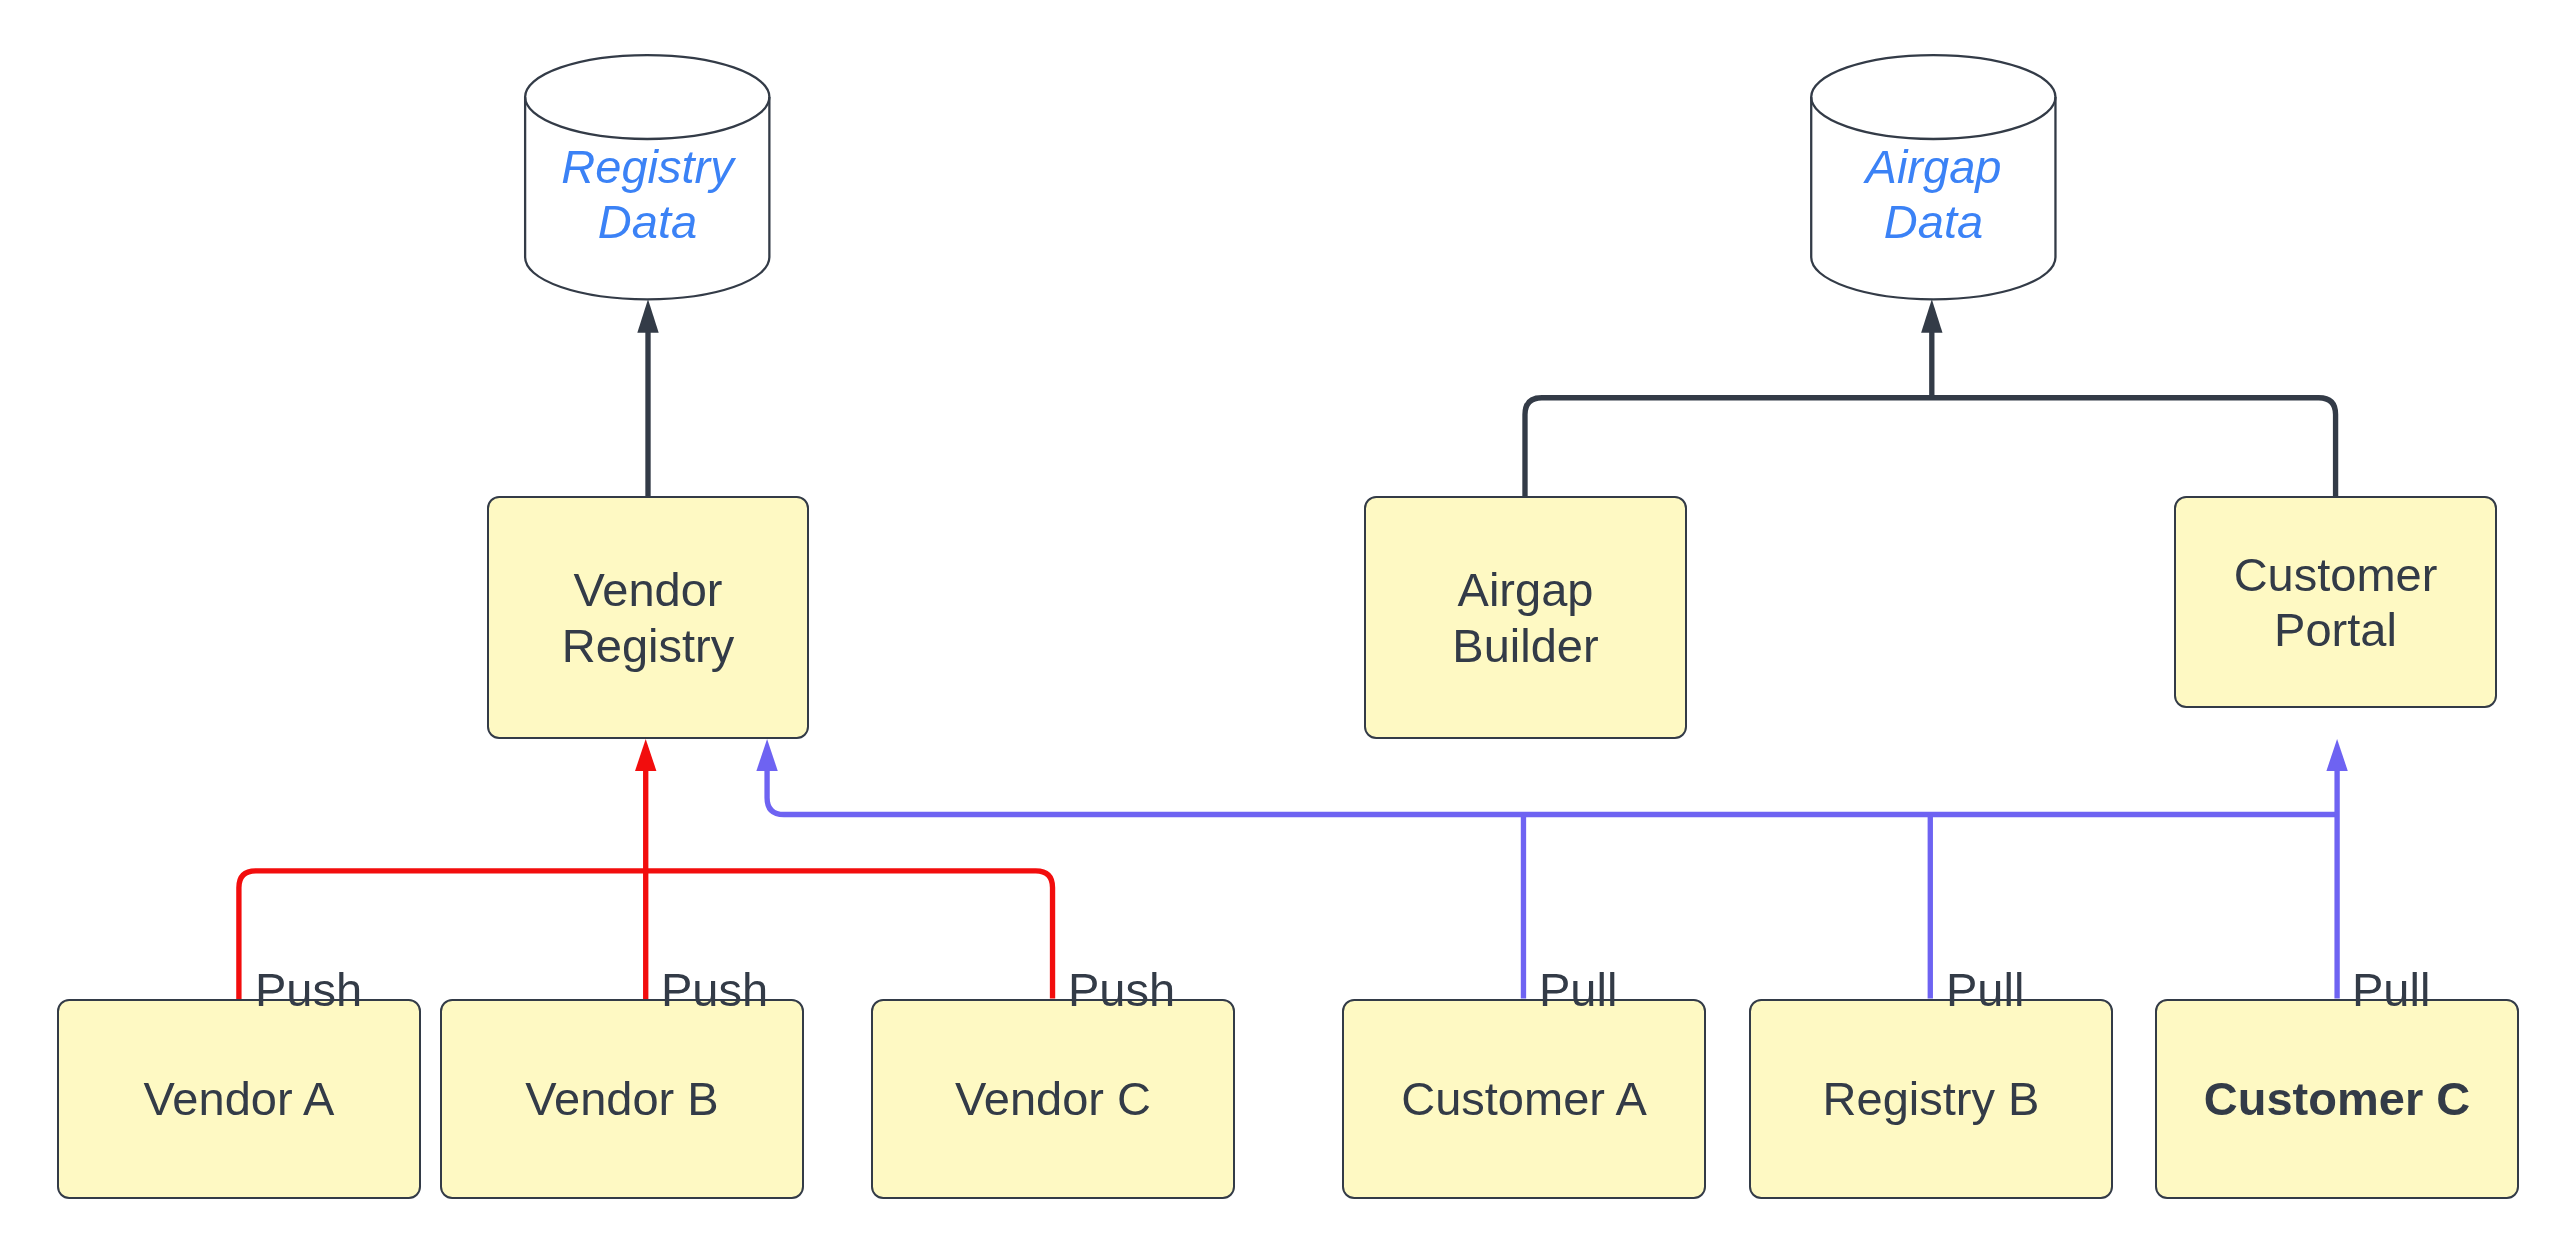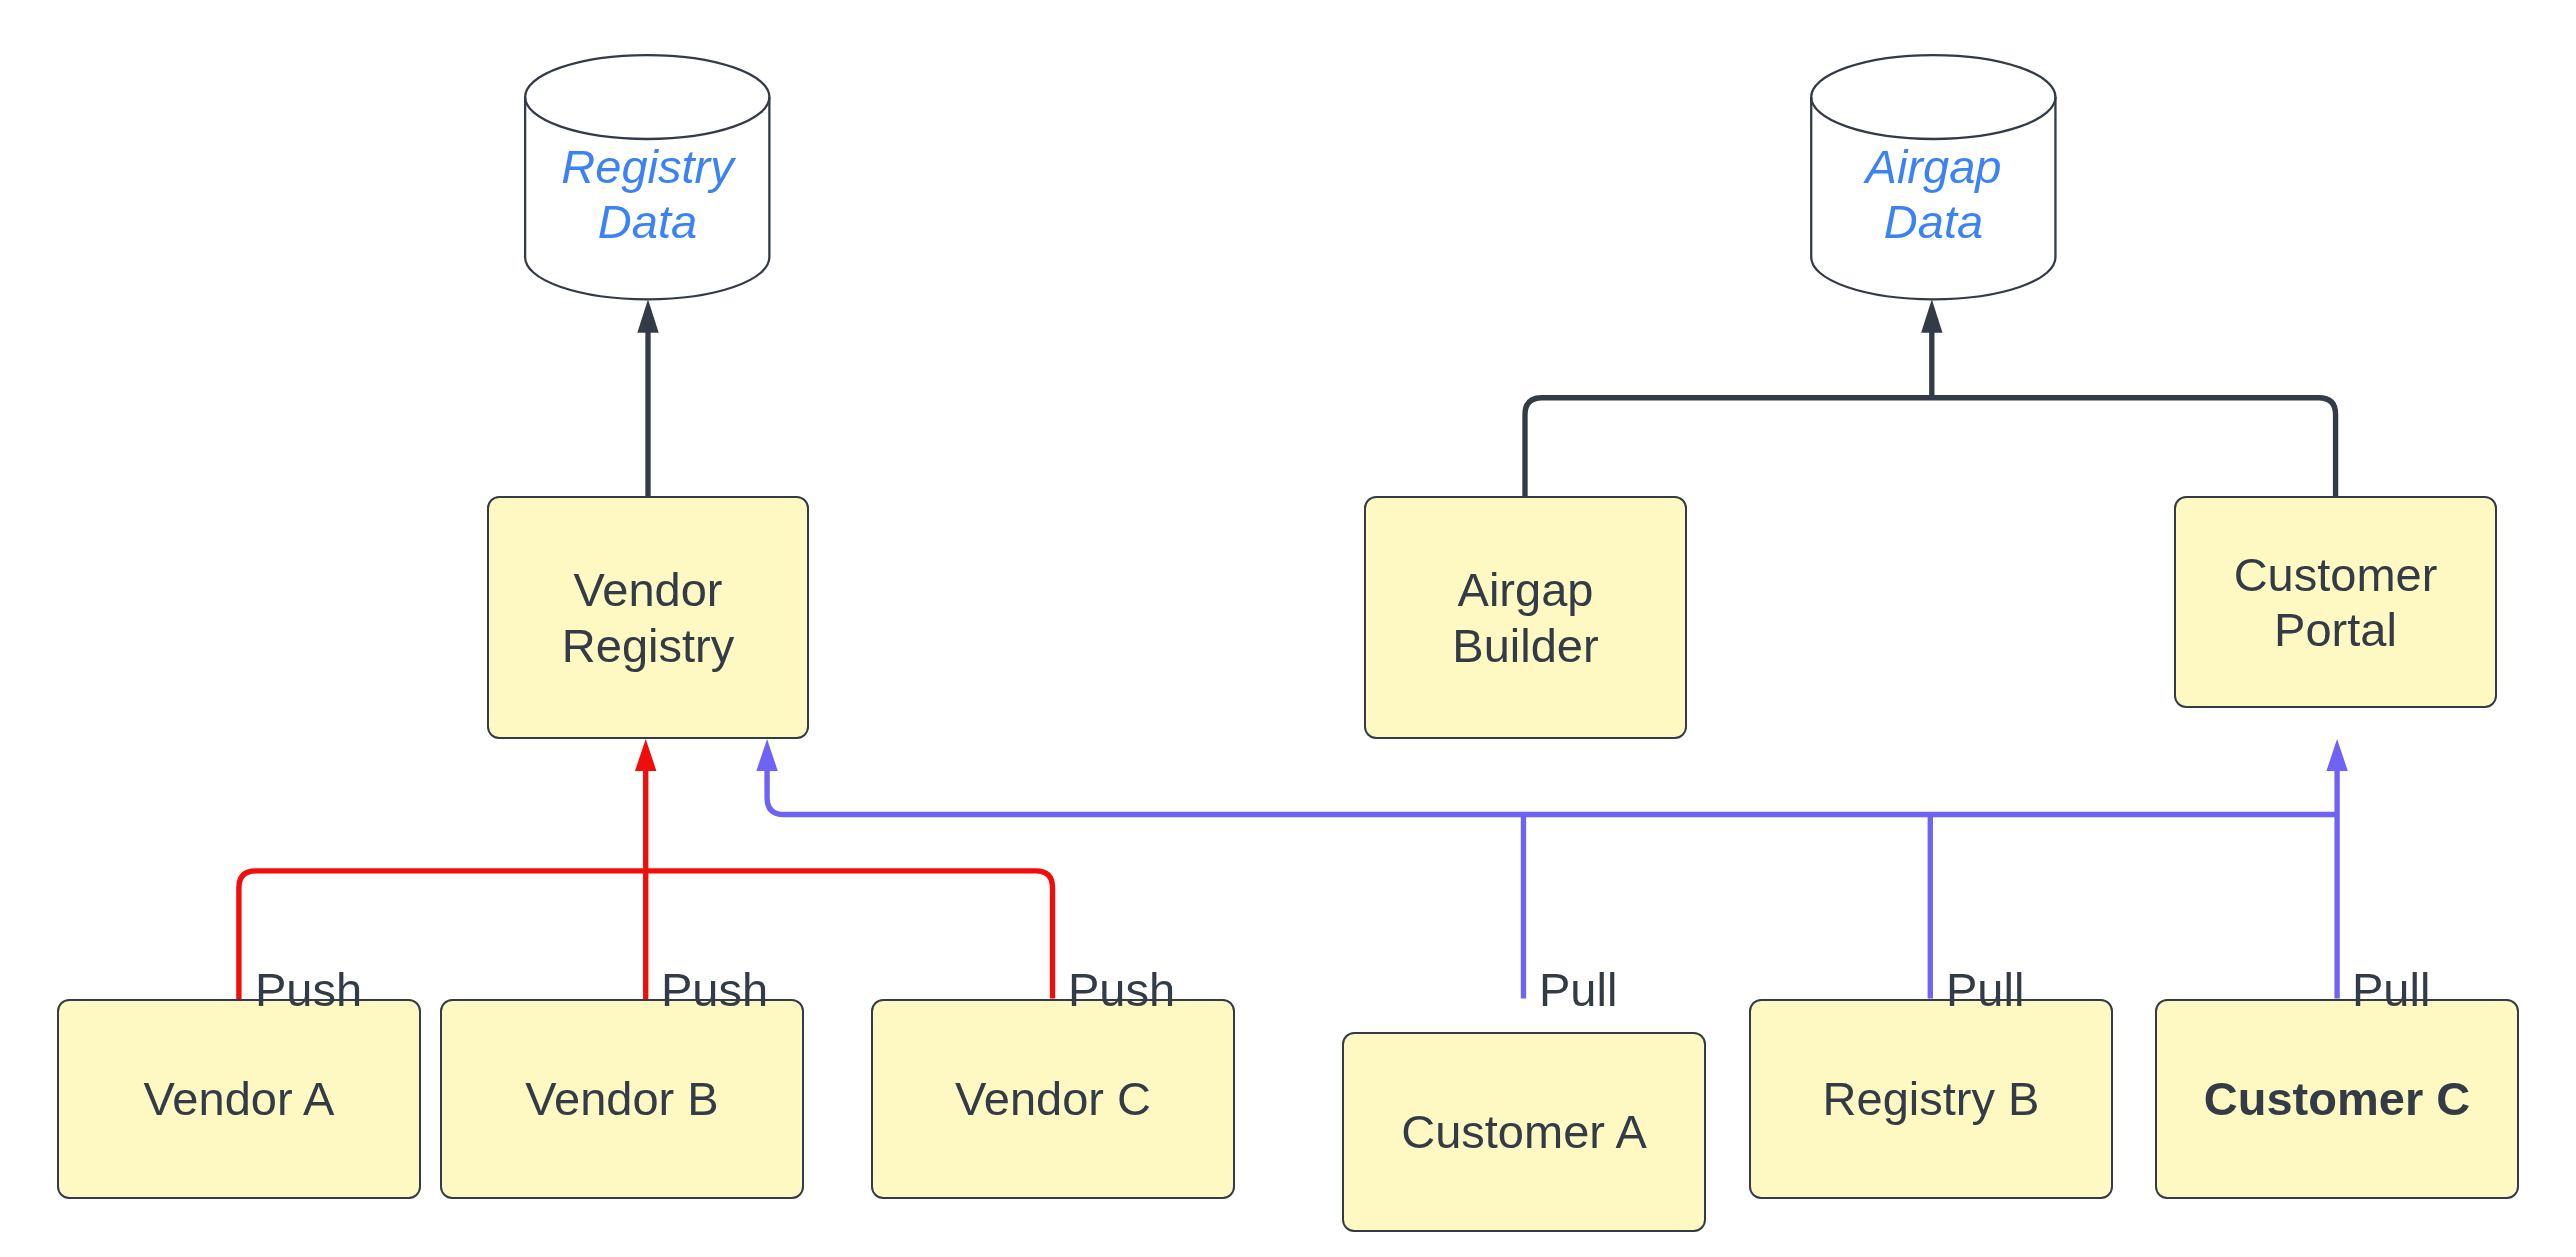--- a/index.html
+++ b/index.html
@@ -111,21 +111,21 @@
 
   <div class="node" style="left:57px; top:999px; width:364px; height:200px;">
     <span class="lbl">Vendor A</span>
   </div>
   <div class="node" style="left:440px; top:999px; width:364px; height:200px;">
     <span class="lbl">Vendor B</span>
   </div>
   <div class="node" style="left:871px; top:999px; width:364px; height:200px;">
     <span class="lbl">Vendor C</span>
   </div>
-  <div class="node" style="left:1342px; top:999px; width:364px; height:200px;margin-top:33px;">
+  <div class="node" style="left:1342px; top:999px; width:364px; height:200px;">
     <span class="lbl">Customer A</span>
   </div>
   <div class="node" style="left:1749px; top:999px; width:364px; height:200px;">
     <span class="lbl">Registry B</span>
   </div>
   <div class="node" style="left:2155px; top:999px; width:364px; height:200px;font-weight:bold;">
     <span class="lbl">Customer C</span>
   </div>
 
   <div class="edge-label" style="left:255px;">Push</div>

